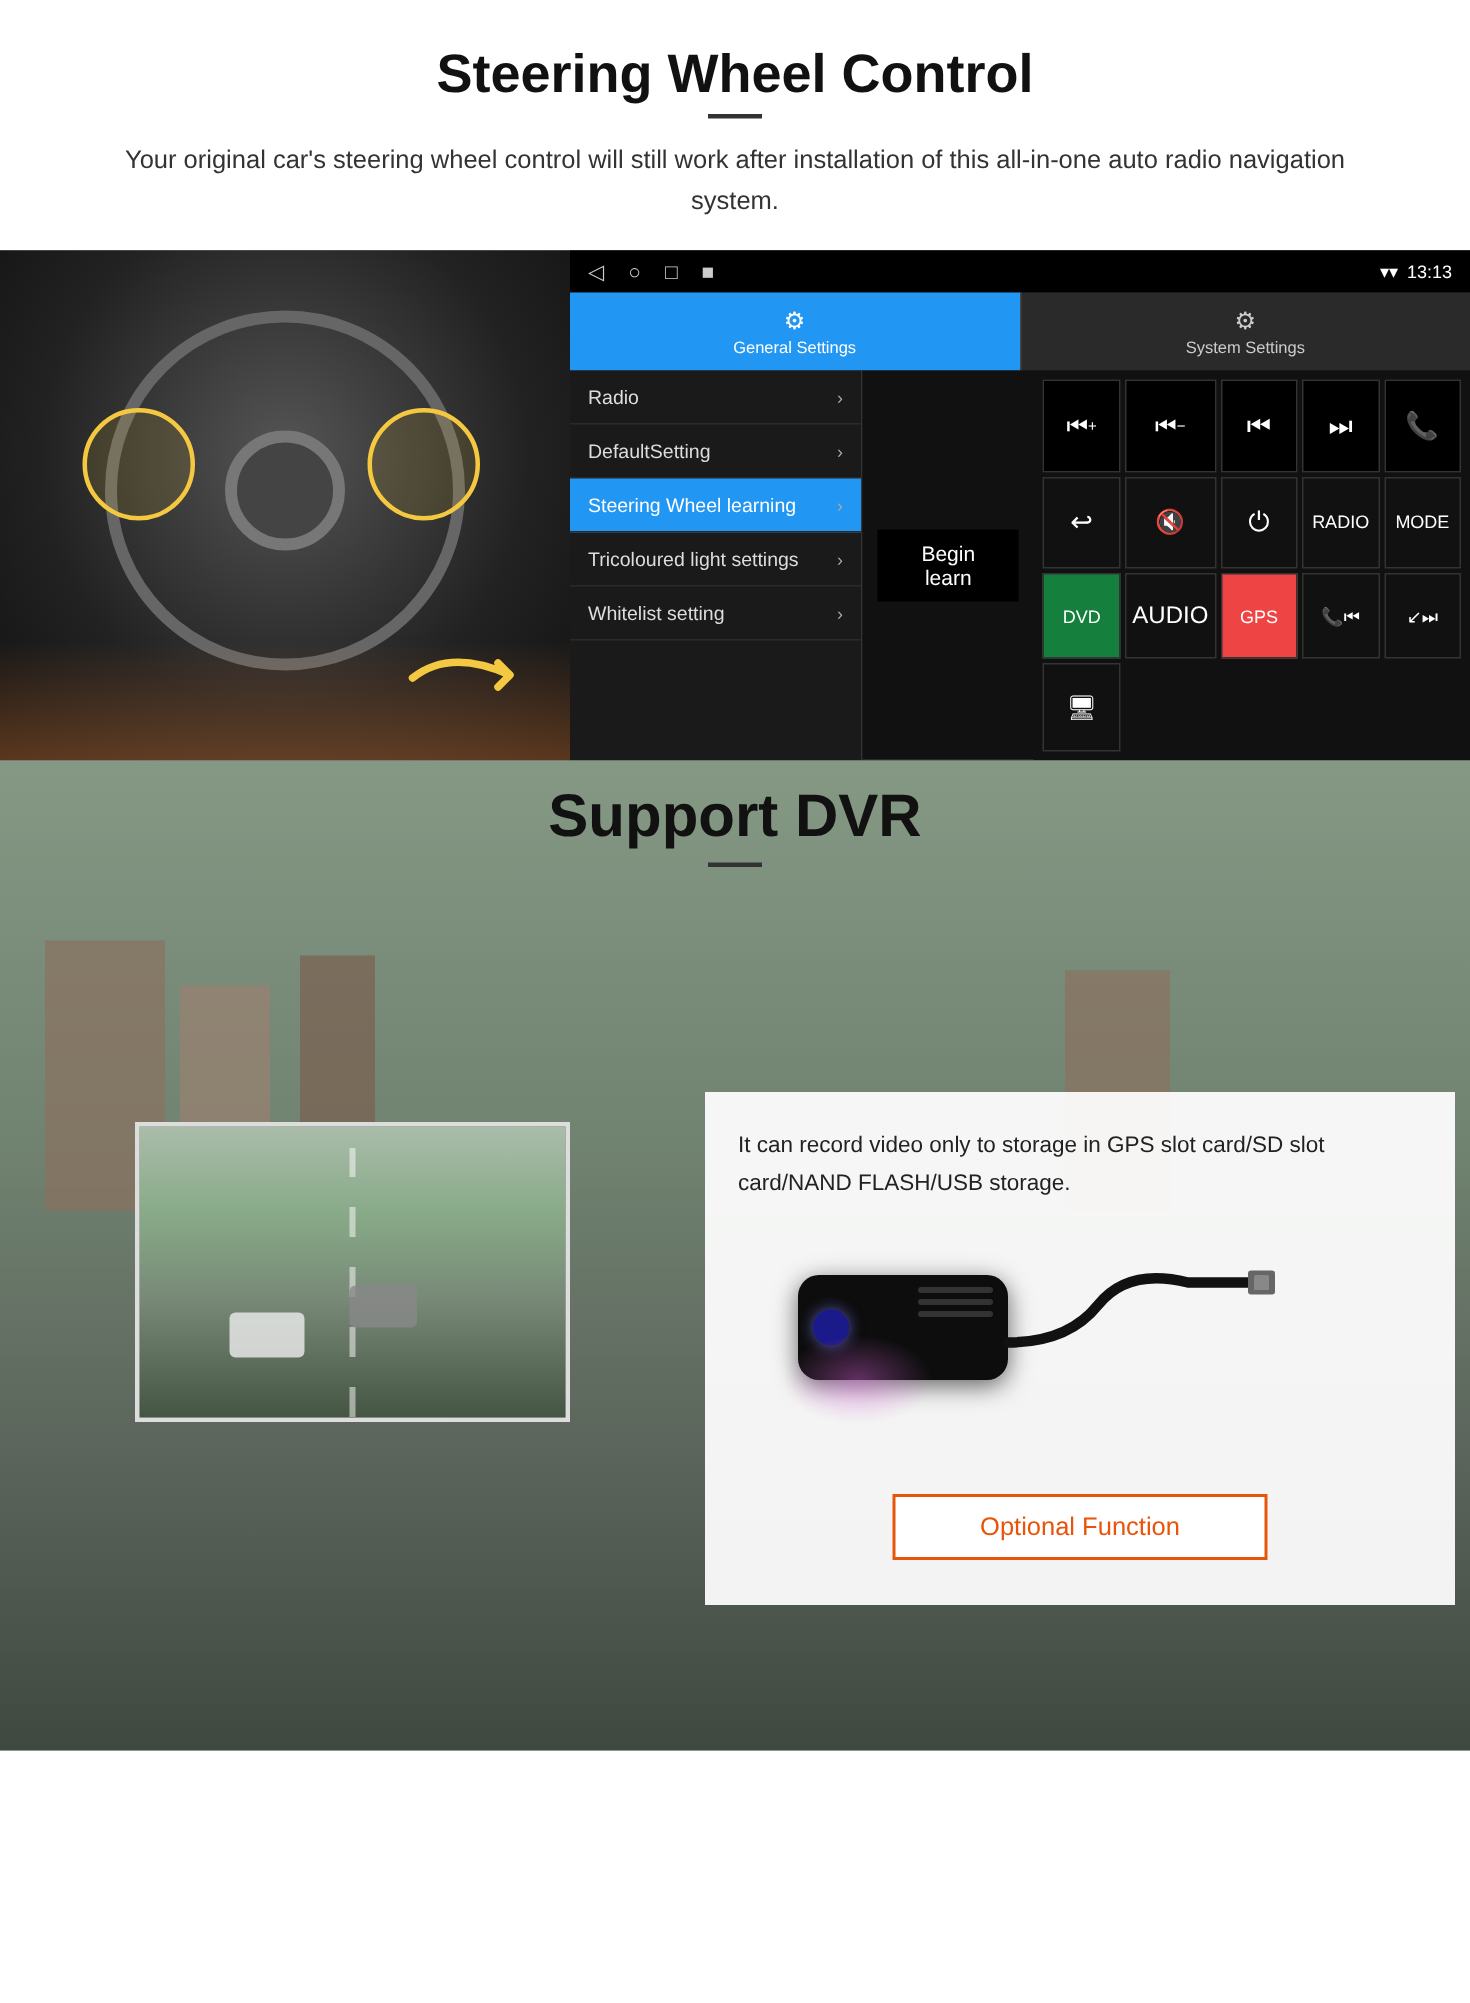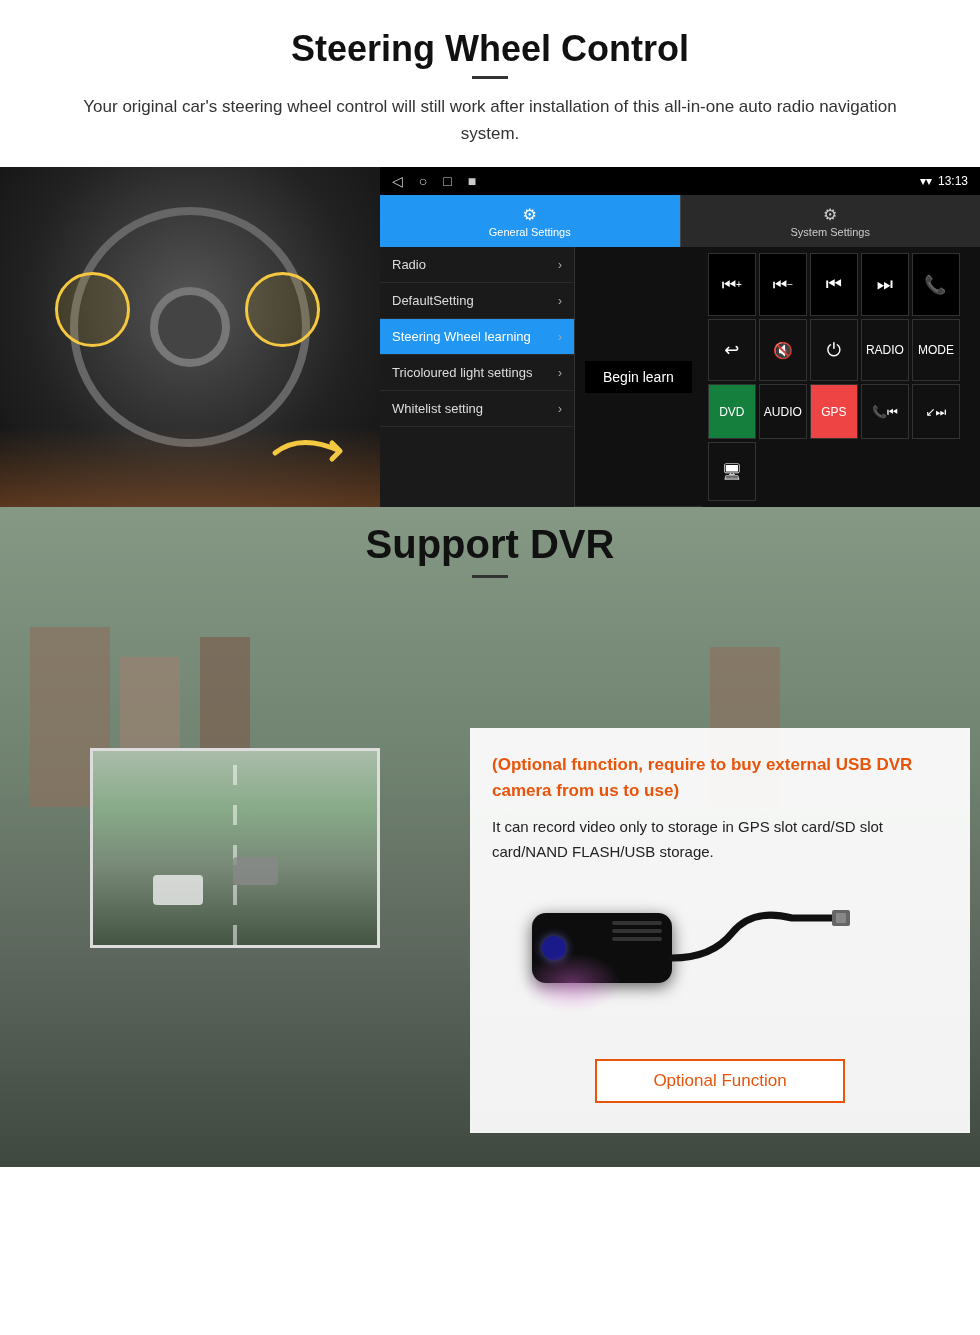--- a/index.html
+++ b/index.html
@@ -383,21 +383,21 @@
           <div class="ctrl-btn" style="font-size:18px;">⏭</div>
           <div class="ctrl-btn" style="font-size:18px;">📞</div>
 
           <div class="ctrl-btn" style="font-size:18px; background:#111;">↩</div>
           <div class="ctrl-btn" style="font-size:16px; background:#111;">🔇</div>
           <div class="ctrl-btn" style="font-size:18px; background:#111;">⏻</div>
           <div class="ctrl-btn" style="font-size:12px; background:#111;">RADIO</div>
           <div class="ctrl-btn" style="font-size:12px; background:#111;text-align:center;">MODE</div>
 
           <div class="ctrl-btn" style="font-size:12px; background:#15803d;">DVD</div>
-          <div class="ctrl-btn" style="font-size:12px; background:#111;">AUDIO</div>
+          <div class="ctrl-btn" style="font-size:16px; background:#111;">AUDIO</div>
           <div class="ctrl-btn" style="font-size:12px; background:#ef4444;">GPS</div>
           <div class="ctrl-btn" style="font-size:12px; background:#111;">📞⏮</div>
           <div class="ctrl-btn" style="font-size:12px; background:#111;">↙⏭</div>
 
           <div class="ctrl-btn" style="font-size:16px; background:#111;">🖥</div>
         </div>
       </div>
 
     </div>
   </div>
@@ -427,21 +427,20 @@
         <div class="dvr-thumb-road"></div>
 
         <div style="position:absolute;bottom:0;left:50%;width:4px;height:100%;background:repeating-linear-gradient(to top, white 0 20px, transparent 20px 40px);opacity:0.5;transform:translateX(-50%);"></div>
 
         <div style="position:absolute;bottom:40px;left:60px;width:50px;height:30px;background:#eee;border-radius:4px;opacity:0.8;"></div>
         <div style="position:absolute;bottom:60px;left:140px;width:45px;height:28px;background:#888;border-radius:4px;opacity:0.8;"></div>
       </div>
     </div>
 
     <div class="dvr-right">
-      <p class="dvr-optional-text">(Optional function, require to buy external USB DVR camera from us to use)</p>
       <p class="dvr-desc-text">It can record video only to storage in GPS slot card/SD slot card/NAND FLASH/USB storage.</p>
 
       <div style="position:relative;height:160px;margin-bottom:10px;">
 
         <div style="position:absolute;left:40px;top:30px;width:140px;height:70px;background:#0d0d0d;border-radius:14px;box-shadow:0 4px 16px rgba(0,0,0,0.6);">
 
           <div style="position:absolute;left:10px;top:50%;transform:translateY(-50%);width:24px;height:24px;background:#1a1a8a;border-radius:50%;box-shadow:0 0 10px rgba(120,120,255,0.7);"></div>
 
           <div style="position:absolute;right:10px;top:8px;width:50px;height:4px;background:#333;border-radius:2px;"></div>
           <div style="position:absolute;right:10px;top:16px;width:50px;height:4px;background:#333;border-radius:2px;"></div>

